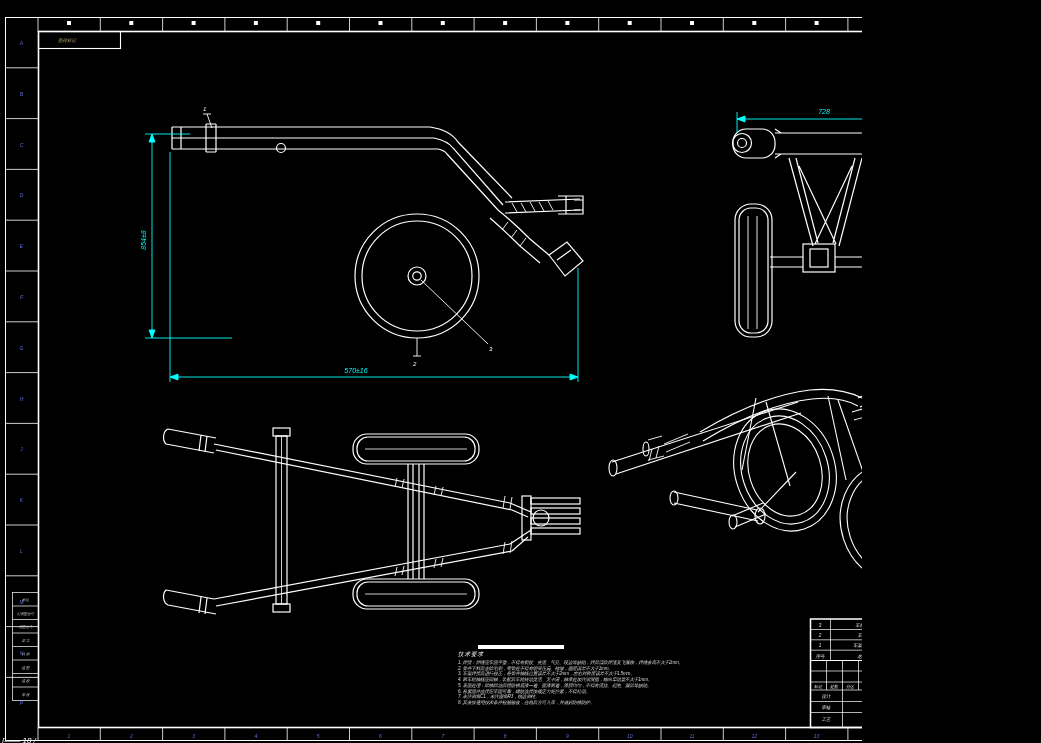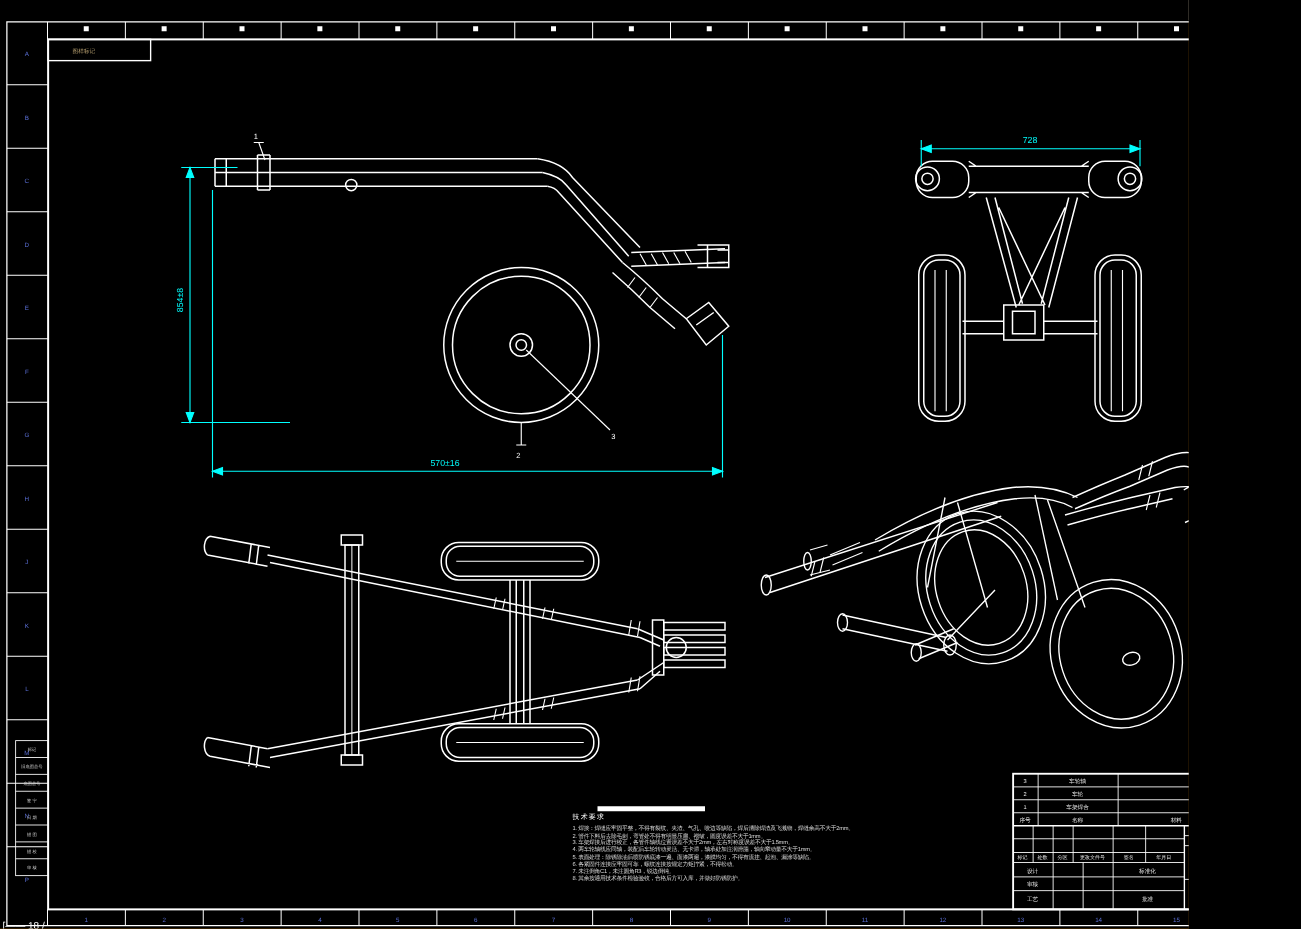--- a/index.html
+++ b/index.html
@@ -1,17 +1,17 @@
 <!DOCTYPE html>
 <html><head>
 <meta charset="utf-8">
 <style>
   html,body{margin:0;padding:0;background:#000;}
-  .screen{position:relative;width:951px;height:743px;background:#a16207;overflow:hidden;
-          font-family:"Liberation Sans",sans-serif;}
+  .screen{position:relative;width:862px;height:743px;background:#7f1d1d;overflow:hidden;
+          font-family:"Liberation Sans",sans-serif;font-style:italic;}
   
   .toolbar{position:absolute;left:0;top:0;width:1041px;height:16px;background:#d4d0c8;
            border-bottom:1px solid #404040;}
   .combo{position:absolute;top:1px;height:14px;background:#fff;
          border-top:1px solid #808080;border-left:1px solid #808080;
          border-bottom:1px solid #fff;border-right:1px solid #fff;
          display:flex;align-items:center;font-size:9.5px;color:#000;}
   .combo .fld{flex:1;display:flex;align-items:center;gap:4px;padding-left:4px;overflow:hidden;white-space:nowrap;}
   .dropbtn{width:13px;height:12px;background:#d4d0c8;border-top:1px solid #fff;border-left:1px solid #fff;
            border-right:1px solid #404040;border-bottom:1px solid #404040;

